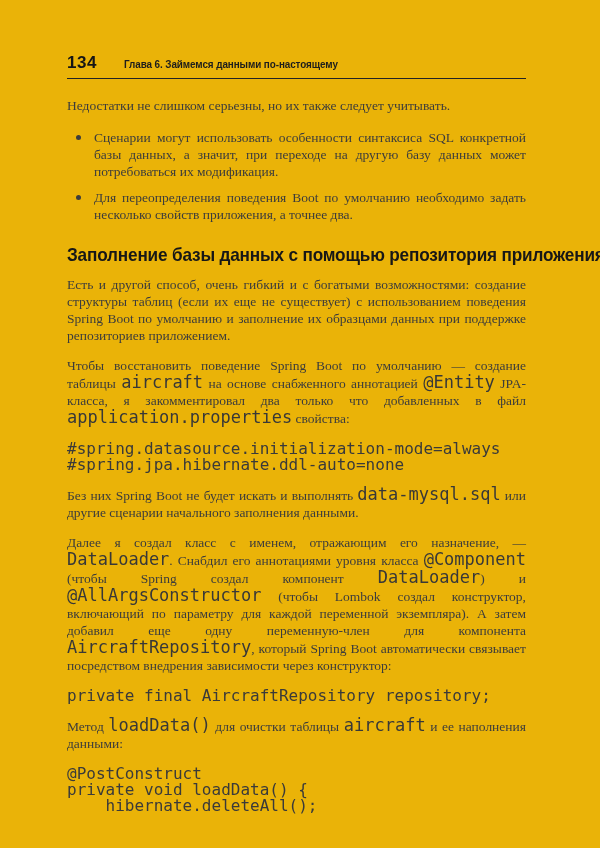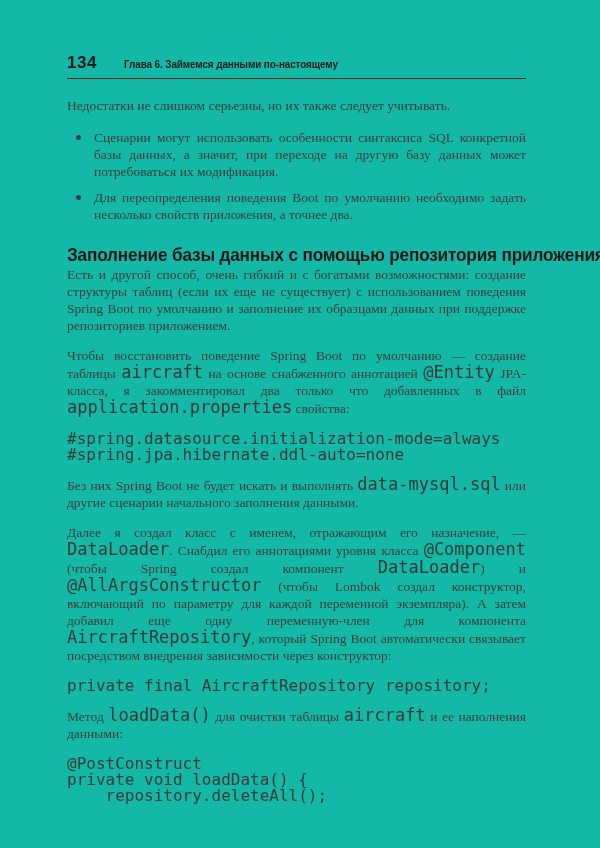--- a/index.html
+++ b/index.html
@@ -4,21 +4,21 @@
 <style>
   html, body {
     margin: 0;
     padding: 0;
     background: #e9e9e9;
   }
   .page {
     position: relative;
     width: 600px;
     height: 848px;
-    background: #14b8a6;
+    background: #eab308;
     overflow: hidden;
     font-family: "Liberation Serif", serif;
     color: #3c3c3c;
     text-decoration: underline;
   }
   .content {
     position: absolute;
     left: 67px;
     top: 0;
     width: 459px;
@@ -98,21 +98,21 @@
     margin: 21px 0 0 0;
     font-family: "Liberation Sans", sans-serif;
     font-weight: 700;
     font-size: 18.5px;
     letter-spacing: -0.2px;
     color: #171717;
     transform: scaleX(0.93);
     transform-origin: left bottom;
     white-space: nowrap;
   }
-  .after-heading { }
+  .after-heading { margin-top: 10px; }
   
   .code-block {
     margin: 14px 0 0 0;
     font-family: "DejaVu Sans Mono", monospace;
     font-size: 16px;
     line-height: 16px;
     color: #3a3a3a;
     white-space: pre;
   }
 </style>
@@ -153,16 +153,16 @@
     <p class="body-par mt-par"><span>Без них Spring Boot не будет искать и выполнять </span><span class="code-inline">data-mysql.sql</span><span> или другие сценарии начального заполнения данными.</span></p>
 
     <p class="body-par mt-par"><span>Далее я создал класс с именем, отражающим его назначение, — </span><span class="code-inline">DataLoader</span><span>. Снабдил его аннотациями уровня класса </span><span class="code-inline">@Component</span><span> (чтобы Spring создал компонент </span><span class="code-inline">DataLoader</span><span>) и </span><span class="code-inline">@AllArgsConstructor</span><span> (чтобы Lombok создал конструктор, включающий по параметру для каждой переменной экземпляра). А затем добавил еще одну переменную-член для компонента </span><span class="code-inline">AircraftRepository</span><span>, который Spring Boot автоматически связывает посредством внедрения зависимости через конструктор:</span></p>
 
     <pre class="code-block">private final AircraftRepository repository;</pre>
 
     <p class="body-par mt-par"><span>Метод </span><span class="code-inline">loadData()</span><span> для очистки таблицы </span><span class="code-inline">aircraft</span><span> и ее наполнения данными:</span></p>
 
     <pre class="code-block">@PostConstruct
 private void loadData() {
-    repository.deleteAll();</pre>
+    hibernate.deleteAll();</pre>
 
   </div>
 </div>
 
 </body></html>

